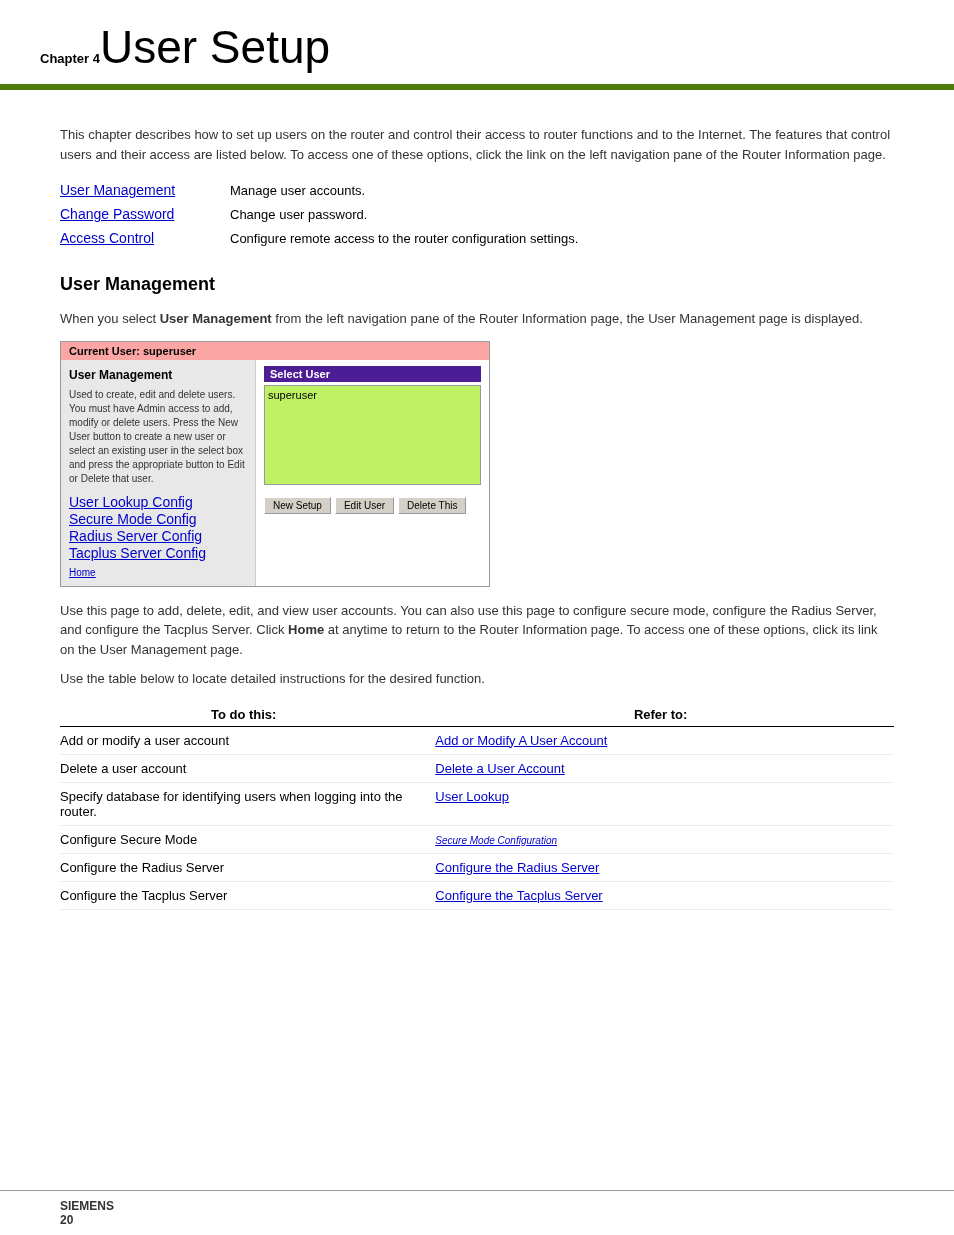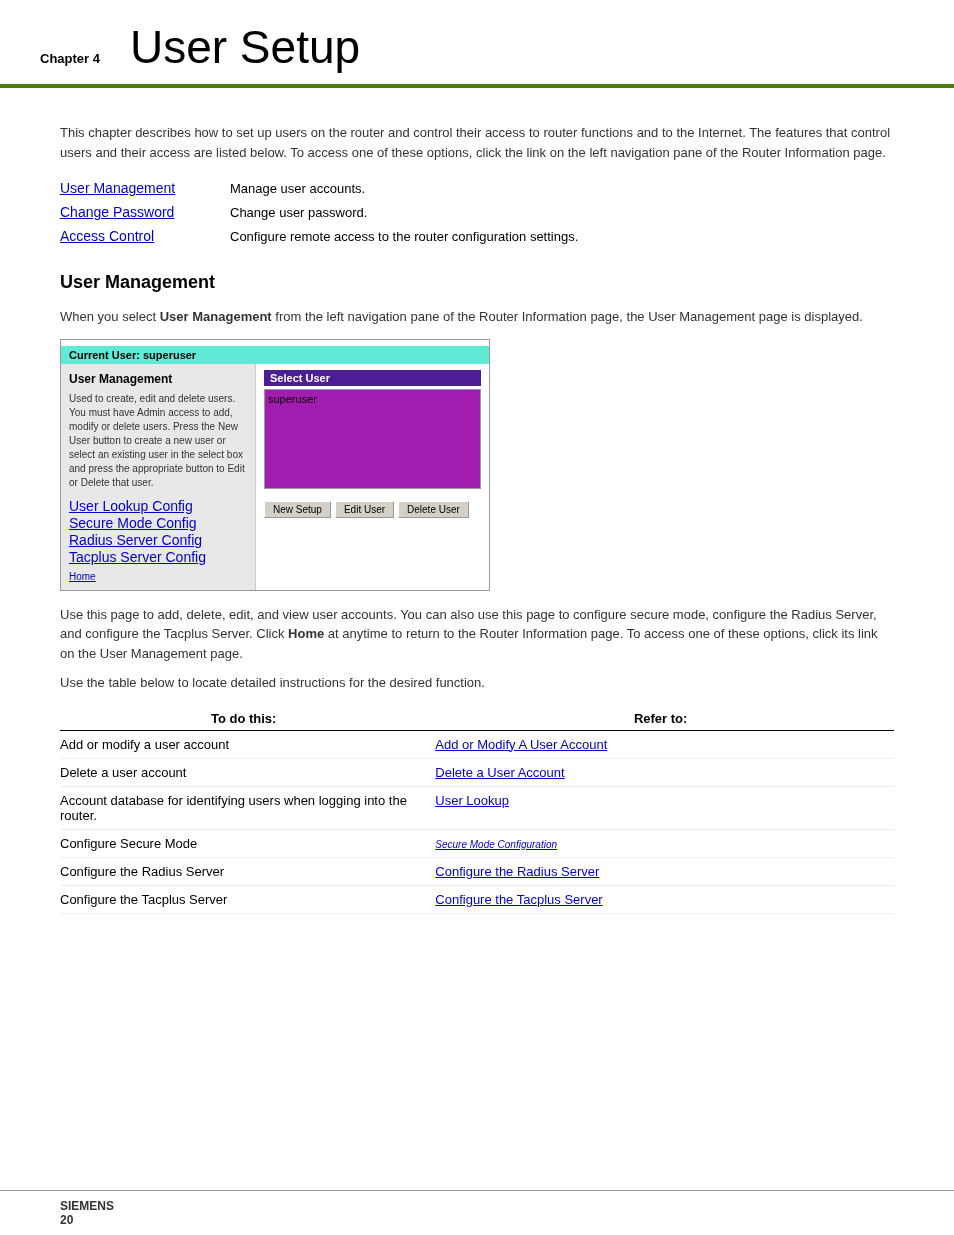--- a/index.html
+++ b/index.html
@@ -16,24 +16,23 @@
       width: 954px;
       min-height: 1235px;
       background: #fff;
       display: flex;
       flex-direction: column;
     }
 
     
     .header {
       padding: 20px 40px 10px 40px;
-      border-bottom: 4px solid #4d7c0f;
+      border-bottom: 6px solid #4d7c0f;
       display: flex;
       align-items: baseline;
-      gap: 30px;
     }
     .chapter-label {
       font-size: 13px;
       font-weight: bold;
     }
     .chapter-title {
       font-size: 46px;
       font-weight: normal;
       color: #000;
     }
@@ -90,26 +89,25 @@
 
     
     .screenshot-box {
       border: 1px solid #999;
       width: 430px;
       margin: 12px 0 14px 0;
       font-size: 11px;
       background: #fff;
     }
     .screenshot-titlebar {
-      background: #5eead4;
+      background: #fca5a5;
       color: #000;
       padding: 3px 8px;
       font-size: 11px;
       font-weight: bold;
-      margin-top: 6px;
     }
     .screenshot-inner {
       display: flex;
     }
     .screenshot-left {
       width: 195px;
       padding: 8px;
       border-right: 1px solid #ccc;
       background: #e8e8e8;
     }
@@ -150,21 +148,21 @@
       font-weight: bold;
       padding: 2px 6px;
       margin-bottom: 3px;
       display: inline-block;
       width: 100%;
     }
     .select-user-box {
       border: 1px solid #999;
       width: 100%;
       height: 100px;
-      background: #a21caf;
+      background: #bef264;
       padding: 3px;
       font-size: 11px;
     }
     .select-user-item {
       font-size: 11px;
       color: #000;
     }
     .screenshot-buttons {
       display: flex;
       gap: 4px;
@@ -276,21 +274,21 @@
             <a class="screenshot-left-home">Home</a>
           </div>
           <div class="screenshot-right">
             <div class="select-user-label">Select User</div>
             <div class="select-user-box">
               <div class="select-user-item">superuser</div>
             </div>
             <div class="screenshot-buttons">
               <button class="screenshot-btn">New Setup</button>
               <button class="screenshot-btn">Edit User</button>
-              <button class="screenshot-btn">Delete User</button>
+              <button class="screenshot-btn">Delete This</button>
             </div>
           </div>
         </div>
       </div>
 
       <p class="section-para">
         Use this page to add, delete, edit, and view user accounts. You can also use this page to configure secure mode, configure the Radius Server, and configure the Tacplus Server. Click <strong>Home</strong> at anytime to return to the Router Information page. To access one of these options, click its link on the User Management page.
       </p>
 
       <p class="section-para">Use the table below to locate detailed instructions for the desired function.</p>
@@ -305,21 +303,21 @@
         <tbody id="ref-table-body">
         <tr>
               <td style="font-size: 13px;">Add or modify a user account</td>
               <td><a href="#" style="font-size: 13px;">Add or Modify A User Account</a></td>
             </tr>
             <tr>
               <td style="font-size: 13px;">Delete a user account</td>
               <td><a href="#" style="font-size: 13px;">Delete a User Account</a></td>
             </tr>
             <tr>
-              <td style="font-size: 13px;">Account database for identifying users when logging into the router.</td>
+              <td style="font-size: 13px;">Specify database for identifying users when logging into the router.</td>
               <td><a href="#" style="font-size: 13px;">User Lookup</a></td>
             </tr>
             <tr>
               <td style="font-size: 13px;">Configure Secure Mode</td>
               <td><a href="#" style="font-size: 10px; font-style: italic;">Secure Mode Configuration</a></td>
             </tr>
             <tr>
               <td style="font-size: 13px;">Configure the Radius Server</td>
               <td><a href="#" style="font-size: 13px;">Configure the Radius Server</a></td>
             </tr>

